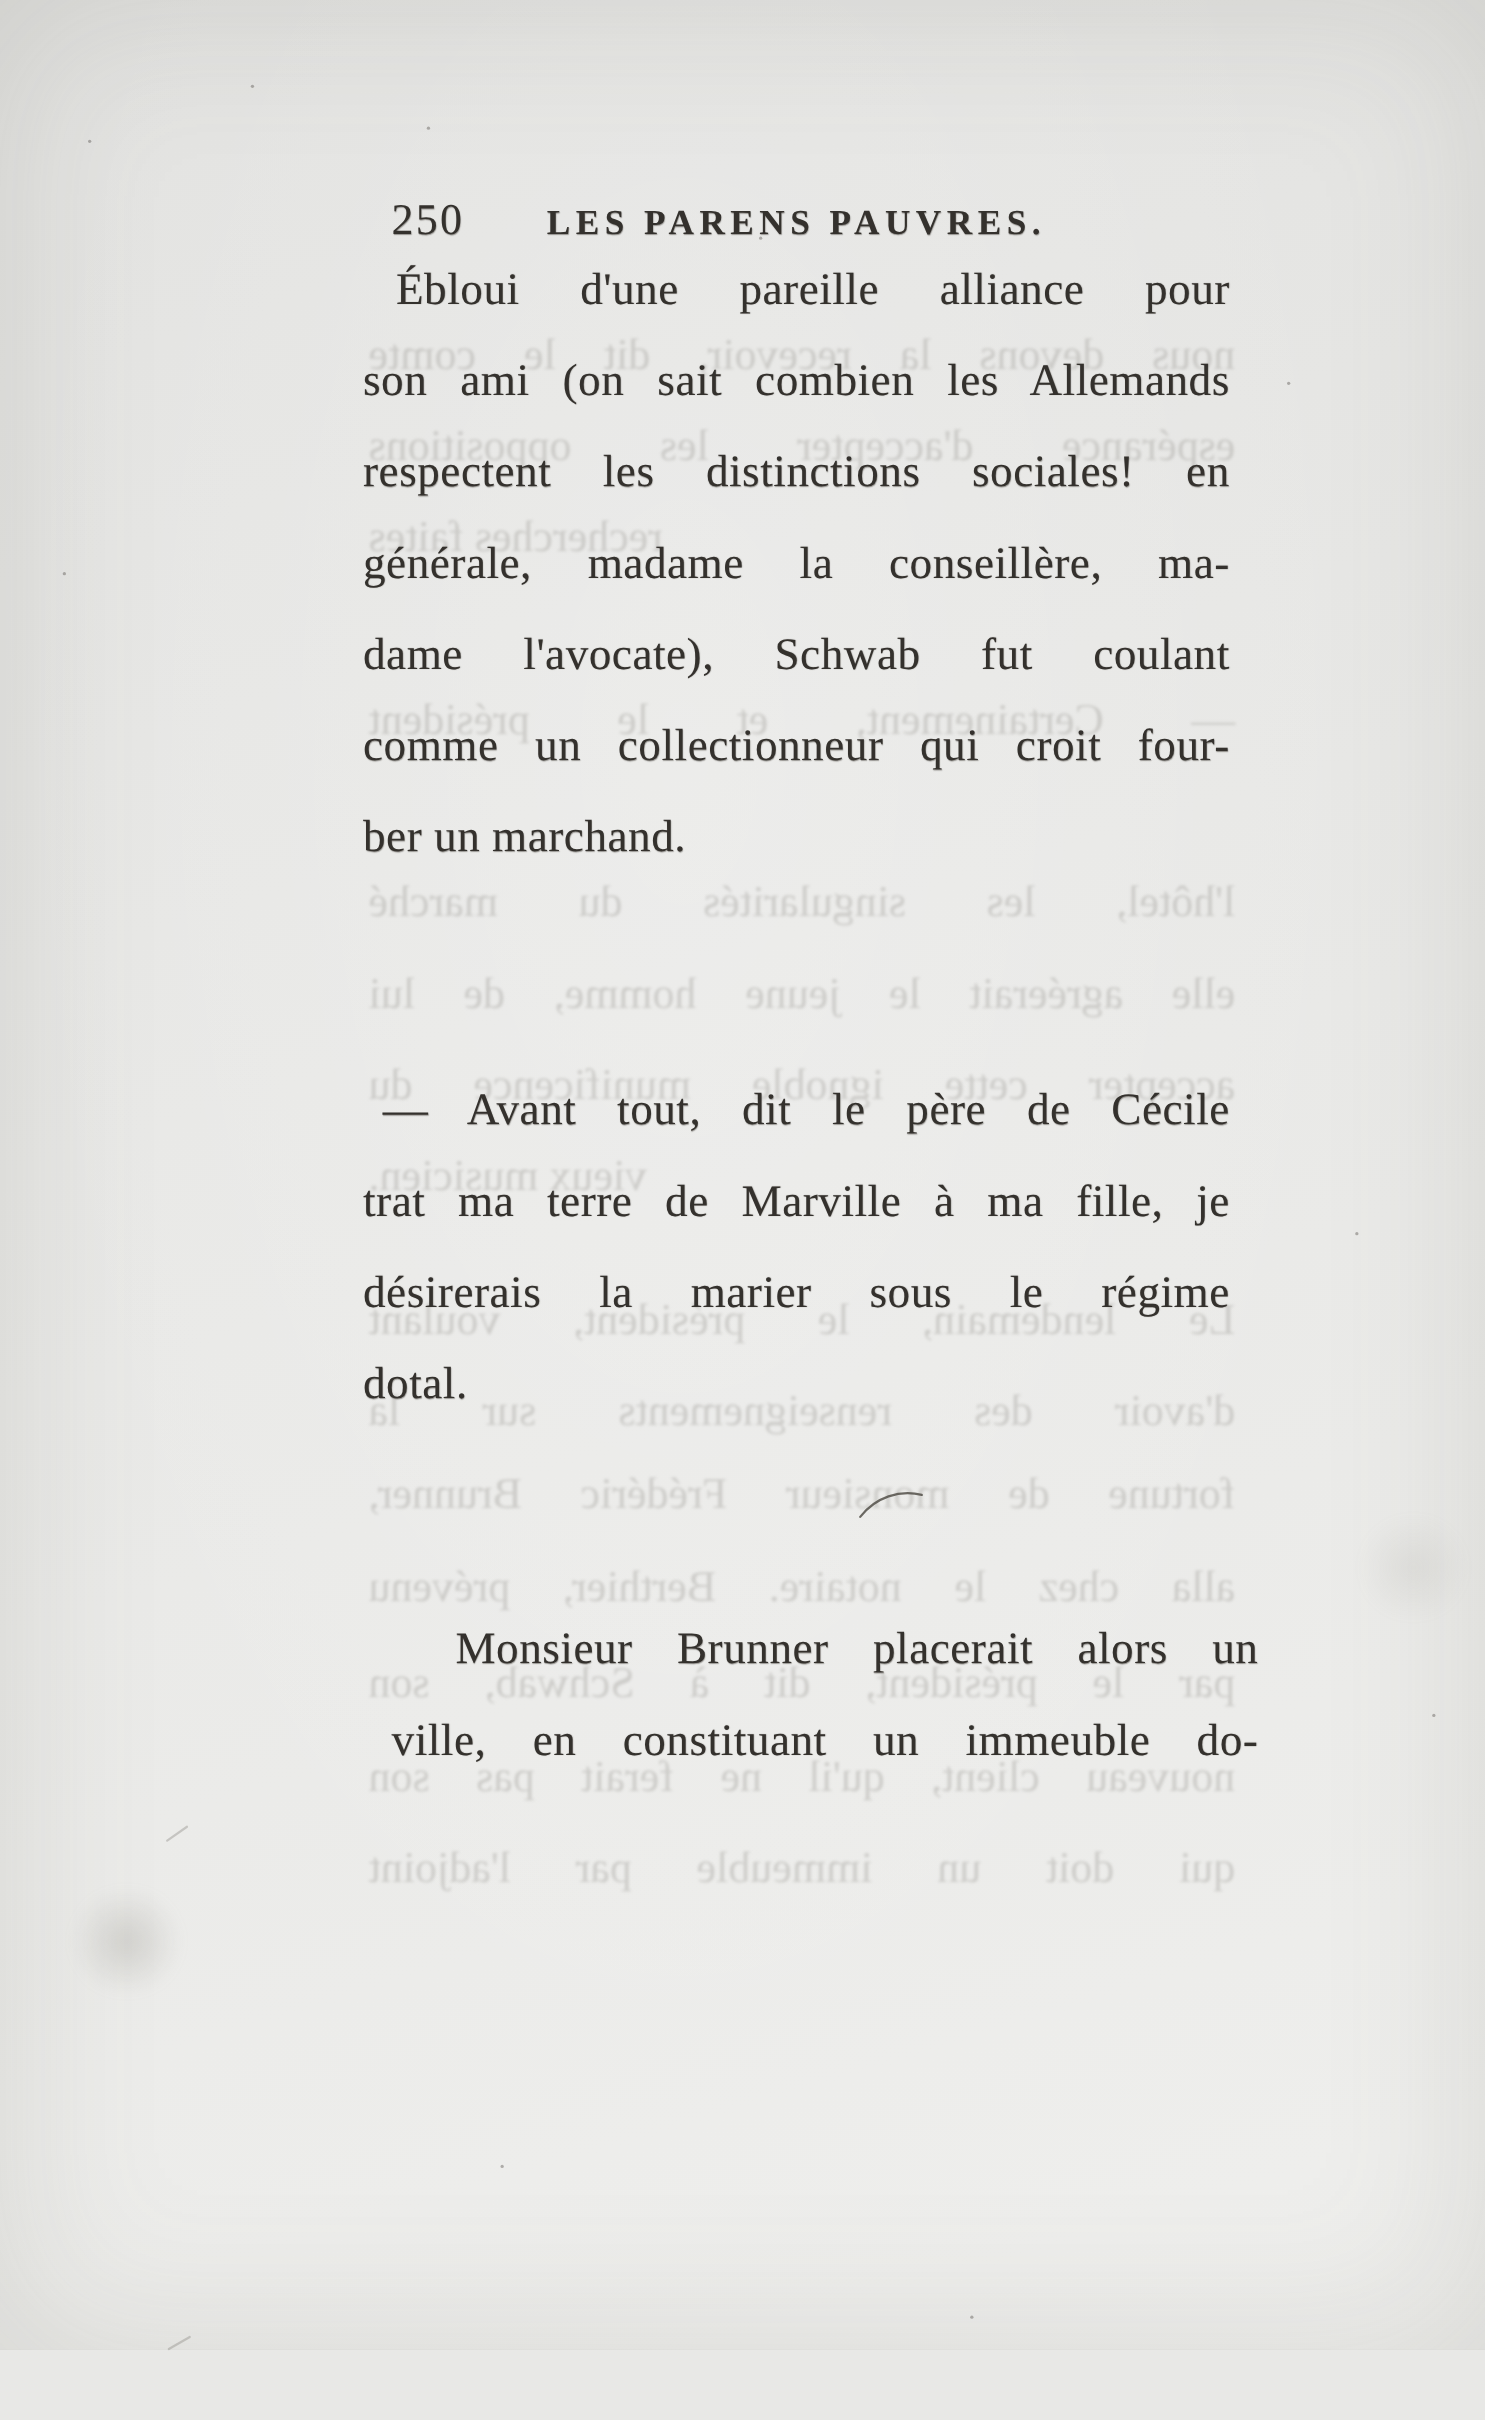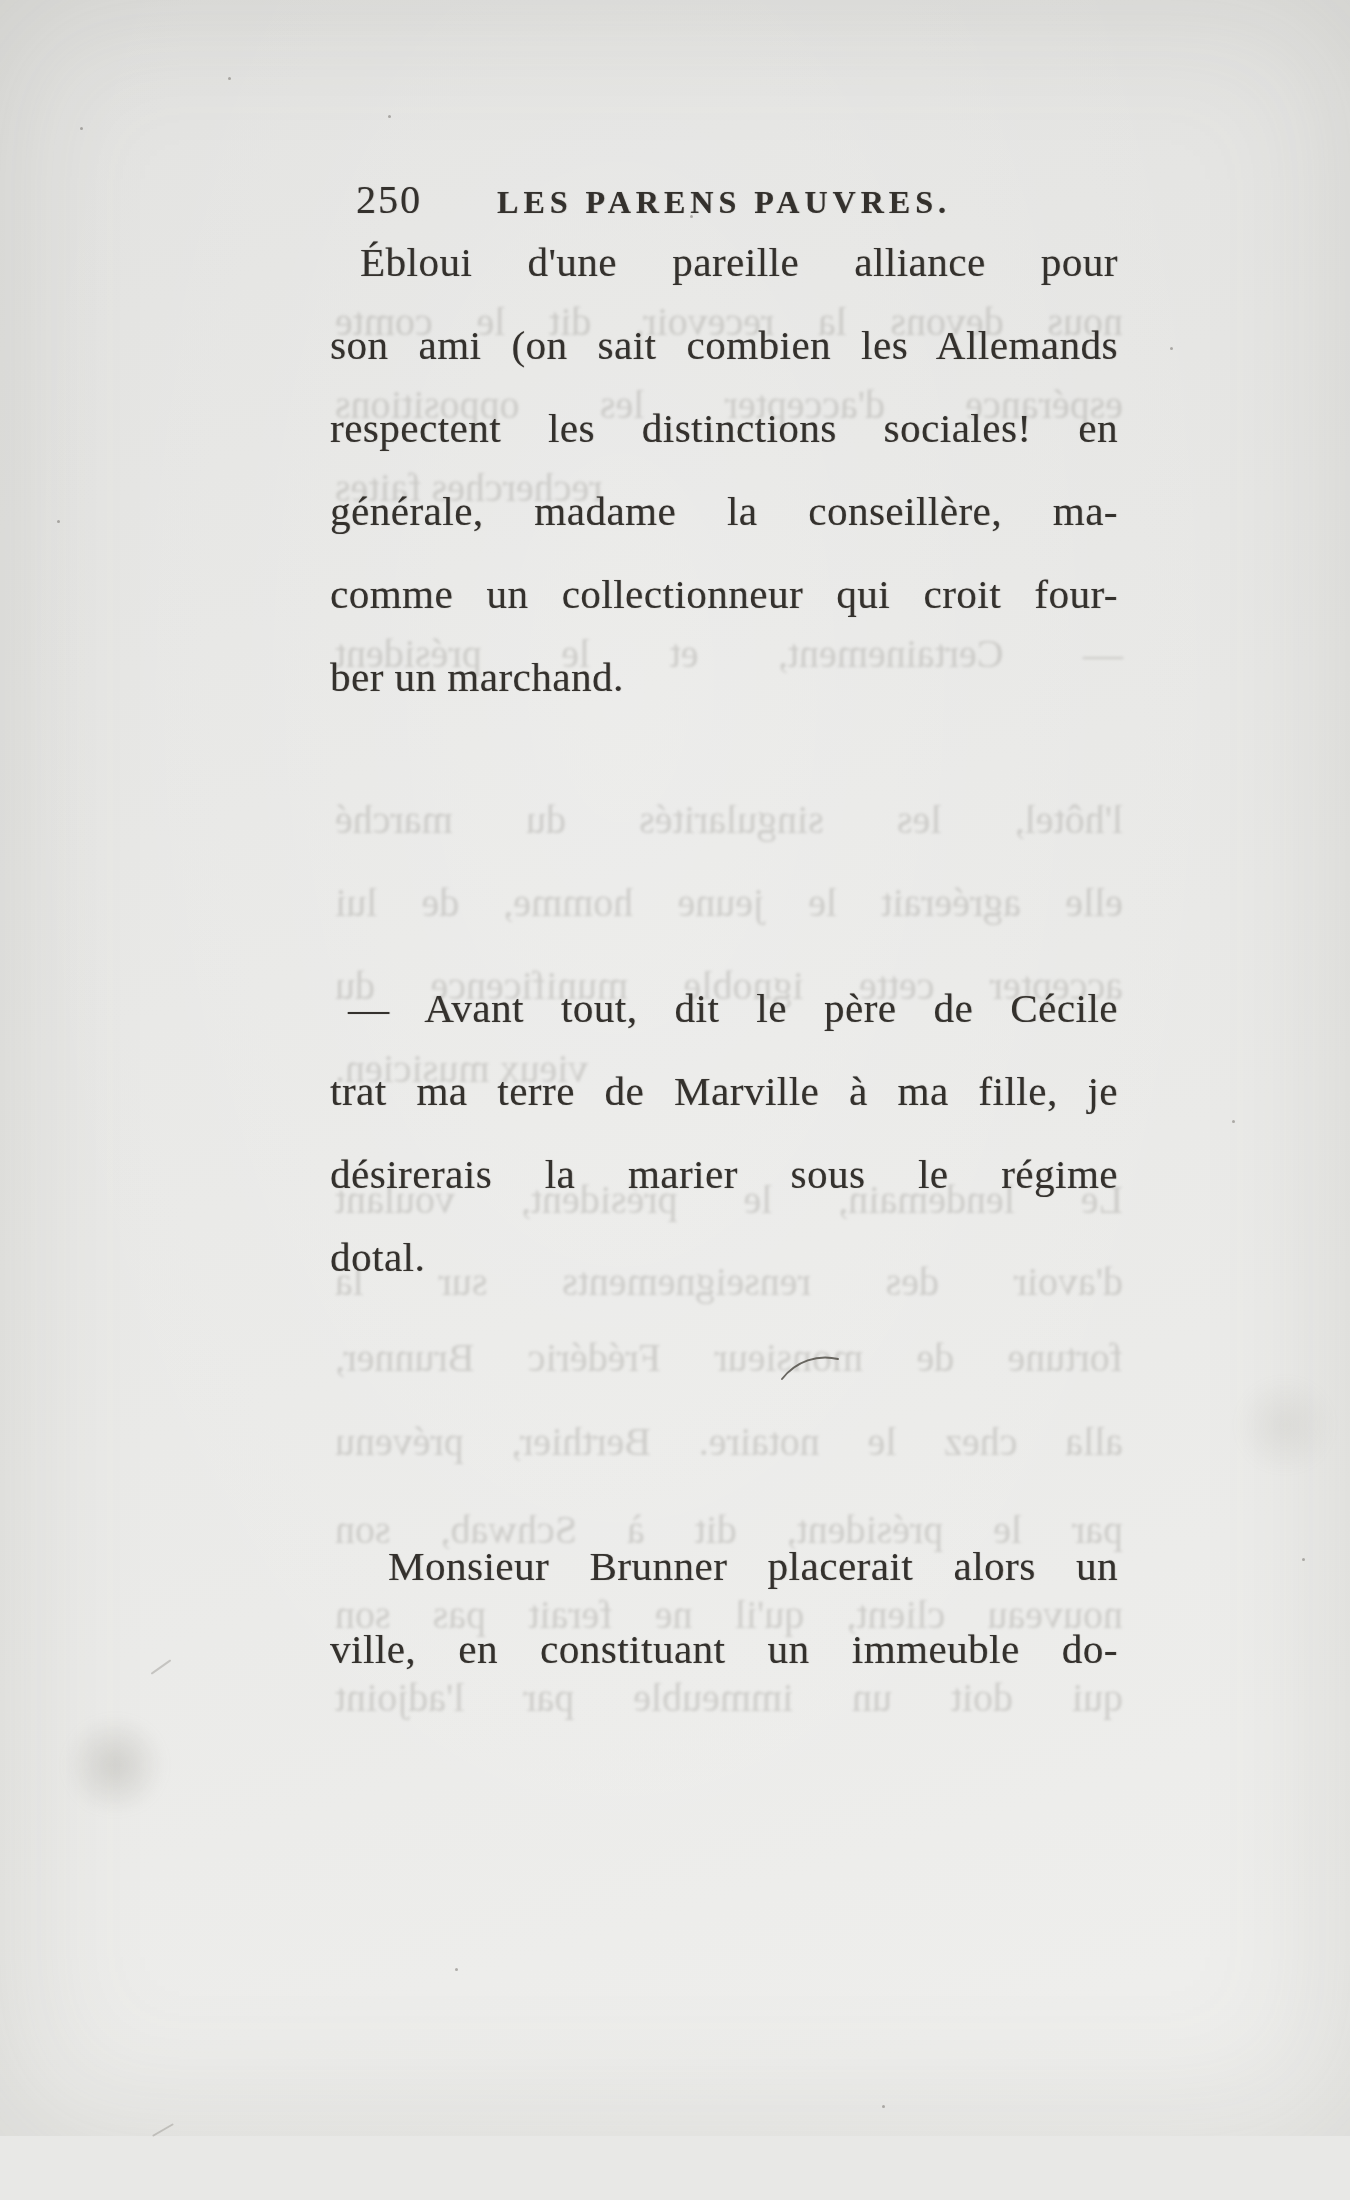--- a/index.html
+++ b/index.html
@@ -19,21 +19,21 @@
   .ink{color:#34312d;text-shadow:0.4px 0.4px 1px rgba(48,44,38,0.45);}
   header{position:absolute;top:176px;left:330px;width:788px;height:60px;z-index:3;}
   .pagenum{position:absolute;left:26px;top:0;font-size:40px;letter-spacing:2px;}
   .runtitle{
     position:absolute;left:0;right:0;top:8px;text-align:center;
     font-size:32px;font-weight:bold;letter-spacing:5px;
   }
   .para{position:absolute;left:330px;width:788px;z-index:3;}
   .p1{top:221px;}
   .p2{top:967px;}
-  .p3{top:1525px;}
+  .p3{top:1457px;margin-left:26px;}
   .line{
     font-size:41px;line-height:83px;height:83px;letter-spacing:0.5px;
     text-align:justify;text-align-last:justify;text-justify:inter-word;
     white-space:nowrap;
   }
   .line.last{text-align-last:left;}
   .ind1{text-indent:30px;}
   .ind2{text-indent:18px;}
   .ind3{text-indent:58px;}
   
@@ -81,20 +81,21 @@
   <header>
     <span class="pagenum ink">250</span>
     <span class="runtitle ink">LES PARENS PAUVRES.</span>
   </header>
 
   <div class="para p1">
     <div class="line ink ind1">Ébloui d'une pareille alliance pour</div>
     <div class="line ink">son ami (on sait combien les Allemands</div>
     <div class="line ink">respectent les distinctions sociales! en</div>
     <div class="line ink">générale, madame la conseillère, ma-</div>
+    <div class="line ink">dame l'avocate), Schwab fut coulant</div>
     <div class="line ink">comme un collectionneur qui croit four-</div>
     <div class="line ink last">ber un marchand.</div>
   </div>
 
   <div class="para p2">
     <div class="line ink ind2">— Avant tout, dit le père de Cécile</div>
     <div class="line ink">trat ma terre de Marville à ma fille, je</div>
     <div class="line ink">désirerais la marier sous le régime</div>
     <div class="line ink last">dotal.</div>
   </div>

